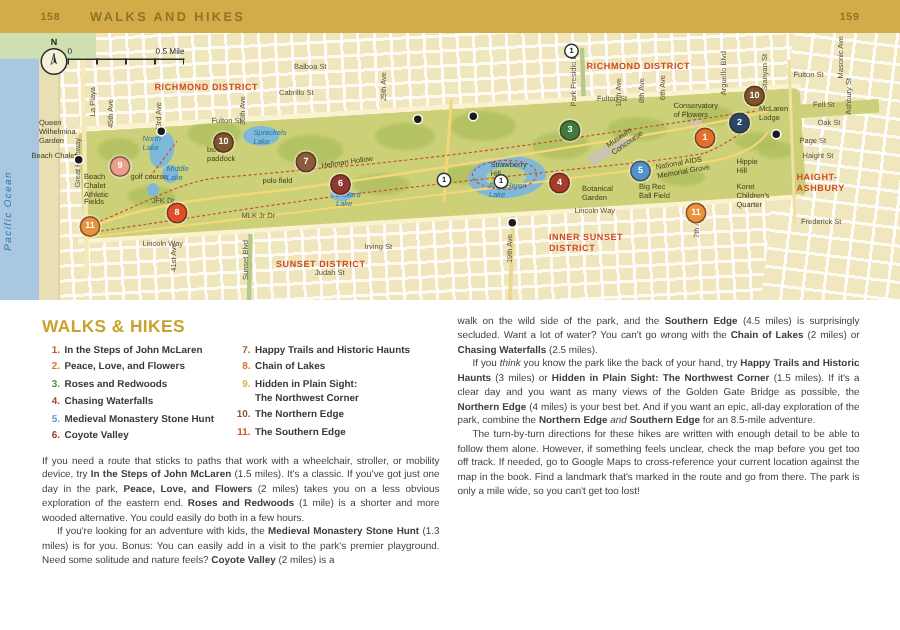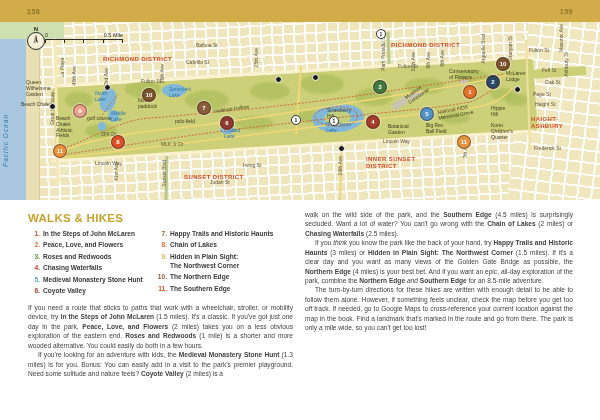--- a/index.html
+++ b/index.html
@@ -84,20 +84,21 @@
   #body-left{left:28px;top:303px;width:265px;}
   #body-right{left:305px;top:210px;width:268px;}
   .para{margin:0;}
   .para.ind{text-indent:10px;}
 </style>
 </head>
 <body>
 
 <div class="header">
   <span class="pagenum left">158</span>
+  <span class="header-title">WALKS AND HIKES</span>
   <span class="pagenum right">159</span>
 </div>
 
 <div class="map" id="map">
   <div class="grid"></div>
   <div class="grid-east"></div>
   <div class="ocean"></div>
   <div class="beach"></div>
   <div class="headland"></div>
   <div class="park"></div>

